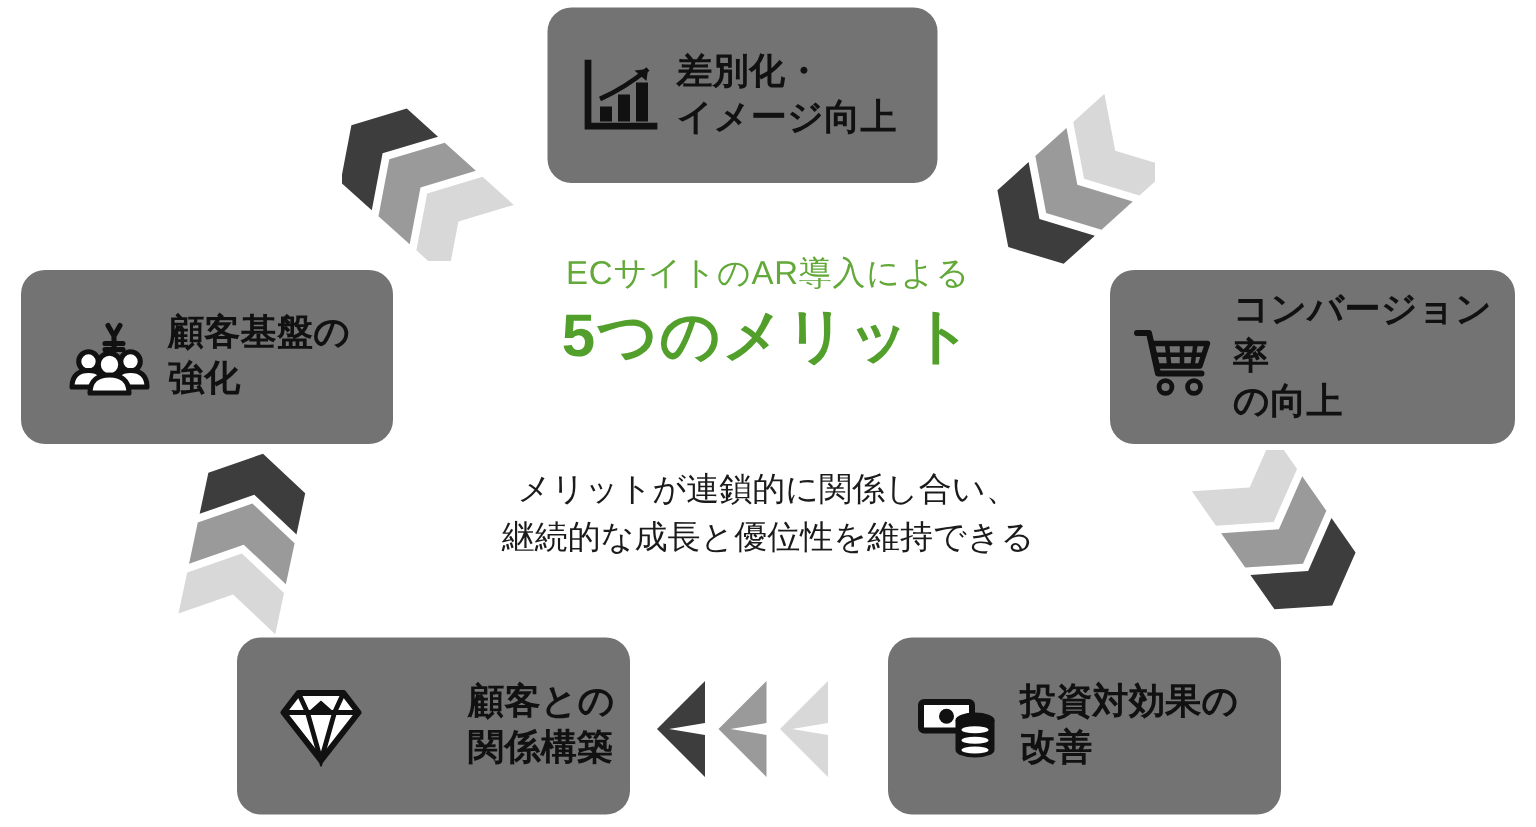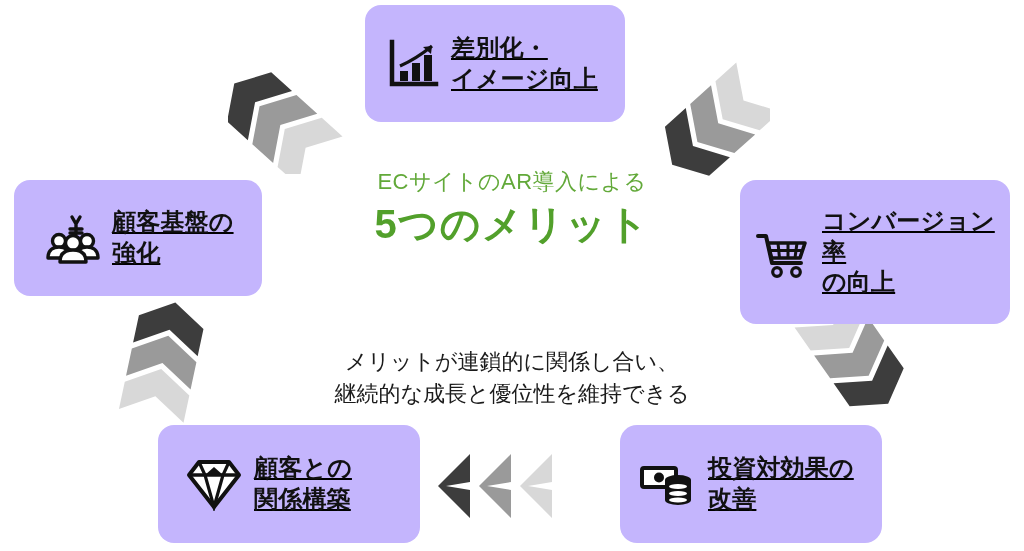--- a/index.html
+++ b/index.html
@@ -13,26 +13,25 @@
   #stage {
     position: relative;
     width: 1024px;
     height: 551px;
     background: #ffffff;
   }
 
   
   .card {
     position: absolute;
-    background: #c4b5fd;
+    background: #737373;
     border-radius: 16px;
     display: flex;
     align-items: center;
     gap: 12px;
-    text-decoration: underline;
   }
   .card-icon {
     flex: 0 0 auto;
     display: flex;
     align-items: center;
     justify-content: center;
     color: #111111;
   }
   .card-icon svg { display: block; }
   .card-label {
@@ -42,31 +41,31 @@
     letter-spacing: 0.2px;
     white-space: pre-line;
     font-size: 24px;
   }
 
   #card-top {
     left: 365px; top: 5px; width: 260px; height: 117px;
     padding: 0 16px 0 22px;
   }
   #card-right {
-    left: 740px; top: 180px; width: 270px; height: 144px;
+    left: 740px; top: 180px; width: 270px; height: 116px;
     padding: 0 10px 0 16px;
   }
   #card-bottom-right {
-    left: 620px; top: 425px; width: 262px; height: 118px;
+    left: 592px; top: 425px; width: 262px; height: 118px;
     padding: 0 12px 0 20px;
-    border-radius: 17px;
   }
   #card-bottom-left {
     left: 158px; top: 425px; width: 262px; height: 118px;
     padding: 0 10px 0 28px;
+    justify-content: space-between;
   }
   #card-left {
     left: 14px; top: 180px; width: 248px; height: 116px;
     padding: 0 10px 0 30px;
   }
 
   
   #center-block {
     position: absolute;
     left: 262px;
@@ -92,21 +91,20 @@
   #center-sub {
     position: absolute;
     left: 262px;
     top: 310px;
     width: 500px;
     text-align: center;
     color: #1b1b1b;
     font-size: 22px;
     line-height: 1.45;
     white-space: pre-line;
-    margin-top: 36px;
   }
 
   
   .chev-group { position: absolute; }
   .chev-group svg { display: block; }
 
   #chev-top-left   { left: 228px; top: 44px;  }
   #chev-top-right  { left: 640px; top: 52px;  }
   #chev-right      { left: 782px; top: 300px; }
   #chev-bottom     { left: 436px; top: 450px; }

